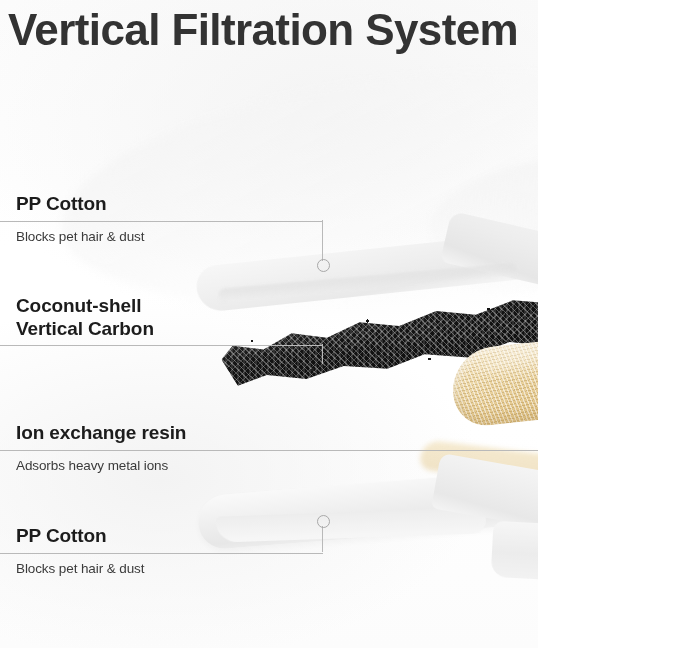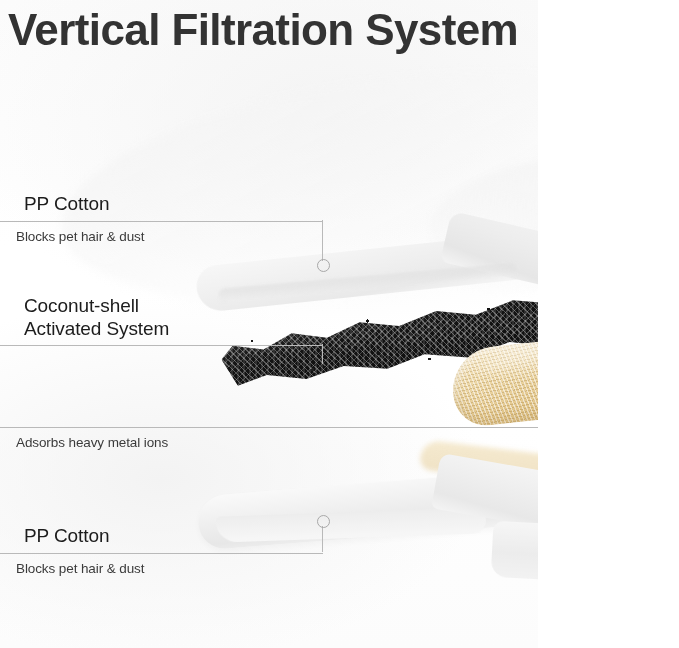--- a/index.html
+++ b/index.html
@@ -262,23 +262,23 @@
 
   
   .callout {
     position: absolute;
     left: 0;
   }
   .callout .heading {
     color: #1c1c1c;
     font-size: 19px;
     line-height: 22.5px;
-    font-weight: 400;
+    font-weight: 700;
     letter-spacing: -0.1px;
-    padding-left: 24px;
+    padding-left: 16px;
     white-space: pre-line;
   }
   .callout .rule {
     height: 1px;
     background: #b9b9b9;
     margin-top: 5px;
   }
   .callout .sub {
     color: #3b3b3b;
     font-size: 13.5px;
@@ -352,26 +352,27 @@
   <div class="callout" style="top:193px; width:323px;">
     <div class="heading">PP Cotton</div>
     <div class="rule"></div>
     <div class="sub">Blocks pet hair &amp; dust</div>
   </div>
   <div class="leader vert" style="left:322px; top:220px; height:41px;"></div>
   <div class="marker" style="left:317px; top:259px;"></div>
 
   <div class="callout" style="top:295px; width:323px;">
     <div class="heading">Coconut-shell
-Activated System</div>
+Vertical Carbon</div>
     <div class="rule"></div>
   </div>
   <div class="leader vert" style="left:322px; top:344px; height:20px;"></div>
 
   <div class="callout" style="top:422px; width:548px;">
+    <div class="heading">Ion exchange resin</div>
     <div class="rule"></div>
     <div class="sub">Adsorbs heavy metal ions</div>
   </div>
   <div class="leader vert" style="left:547px; top:401px; height:46px;"></div>
   <div class="marker" style="left:542px; top:390px;"></div>
 
   <div class="callout" style="top:525px; width:323px;">
     <div class="heading">PP Cotton</div>
     <div class="rule"></div>
     <div class="sub">Blocks pet hair &amp; dust</div>

